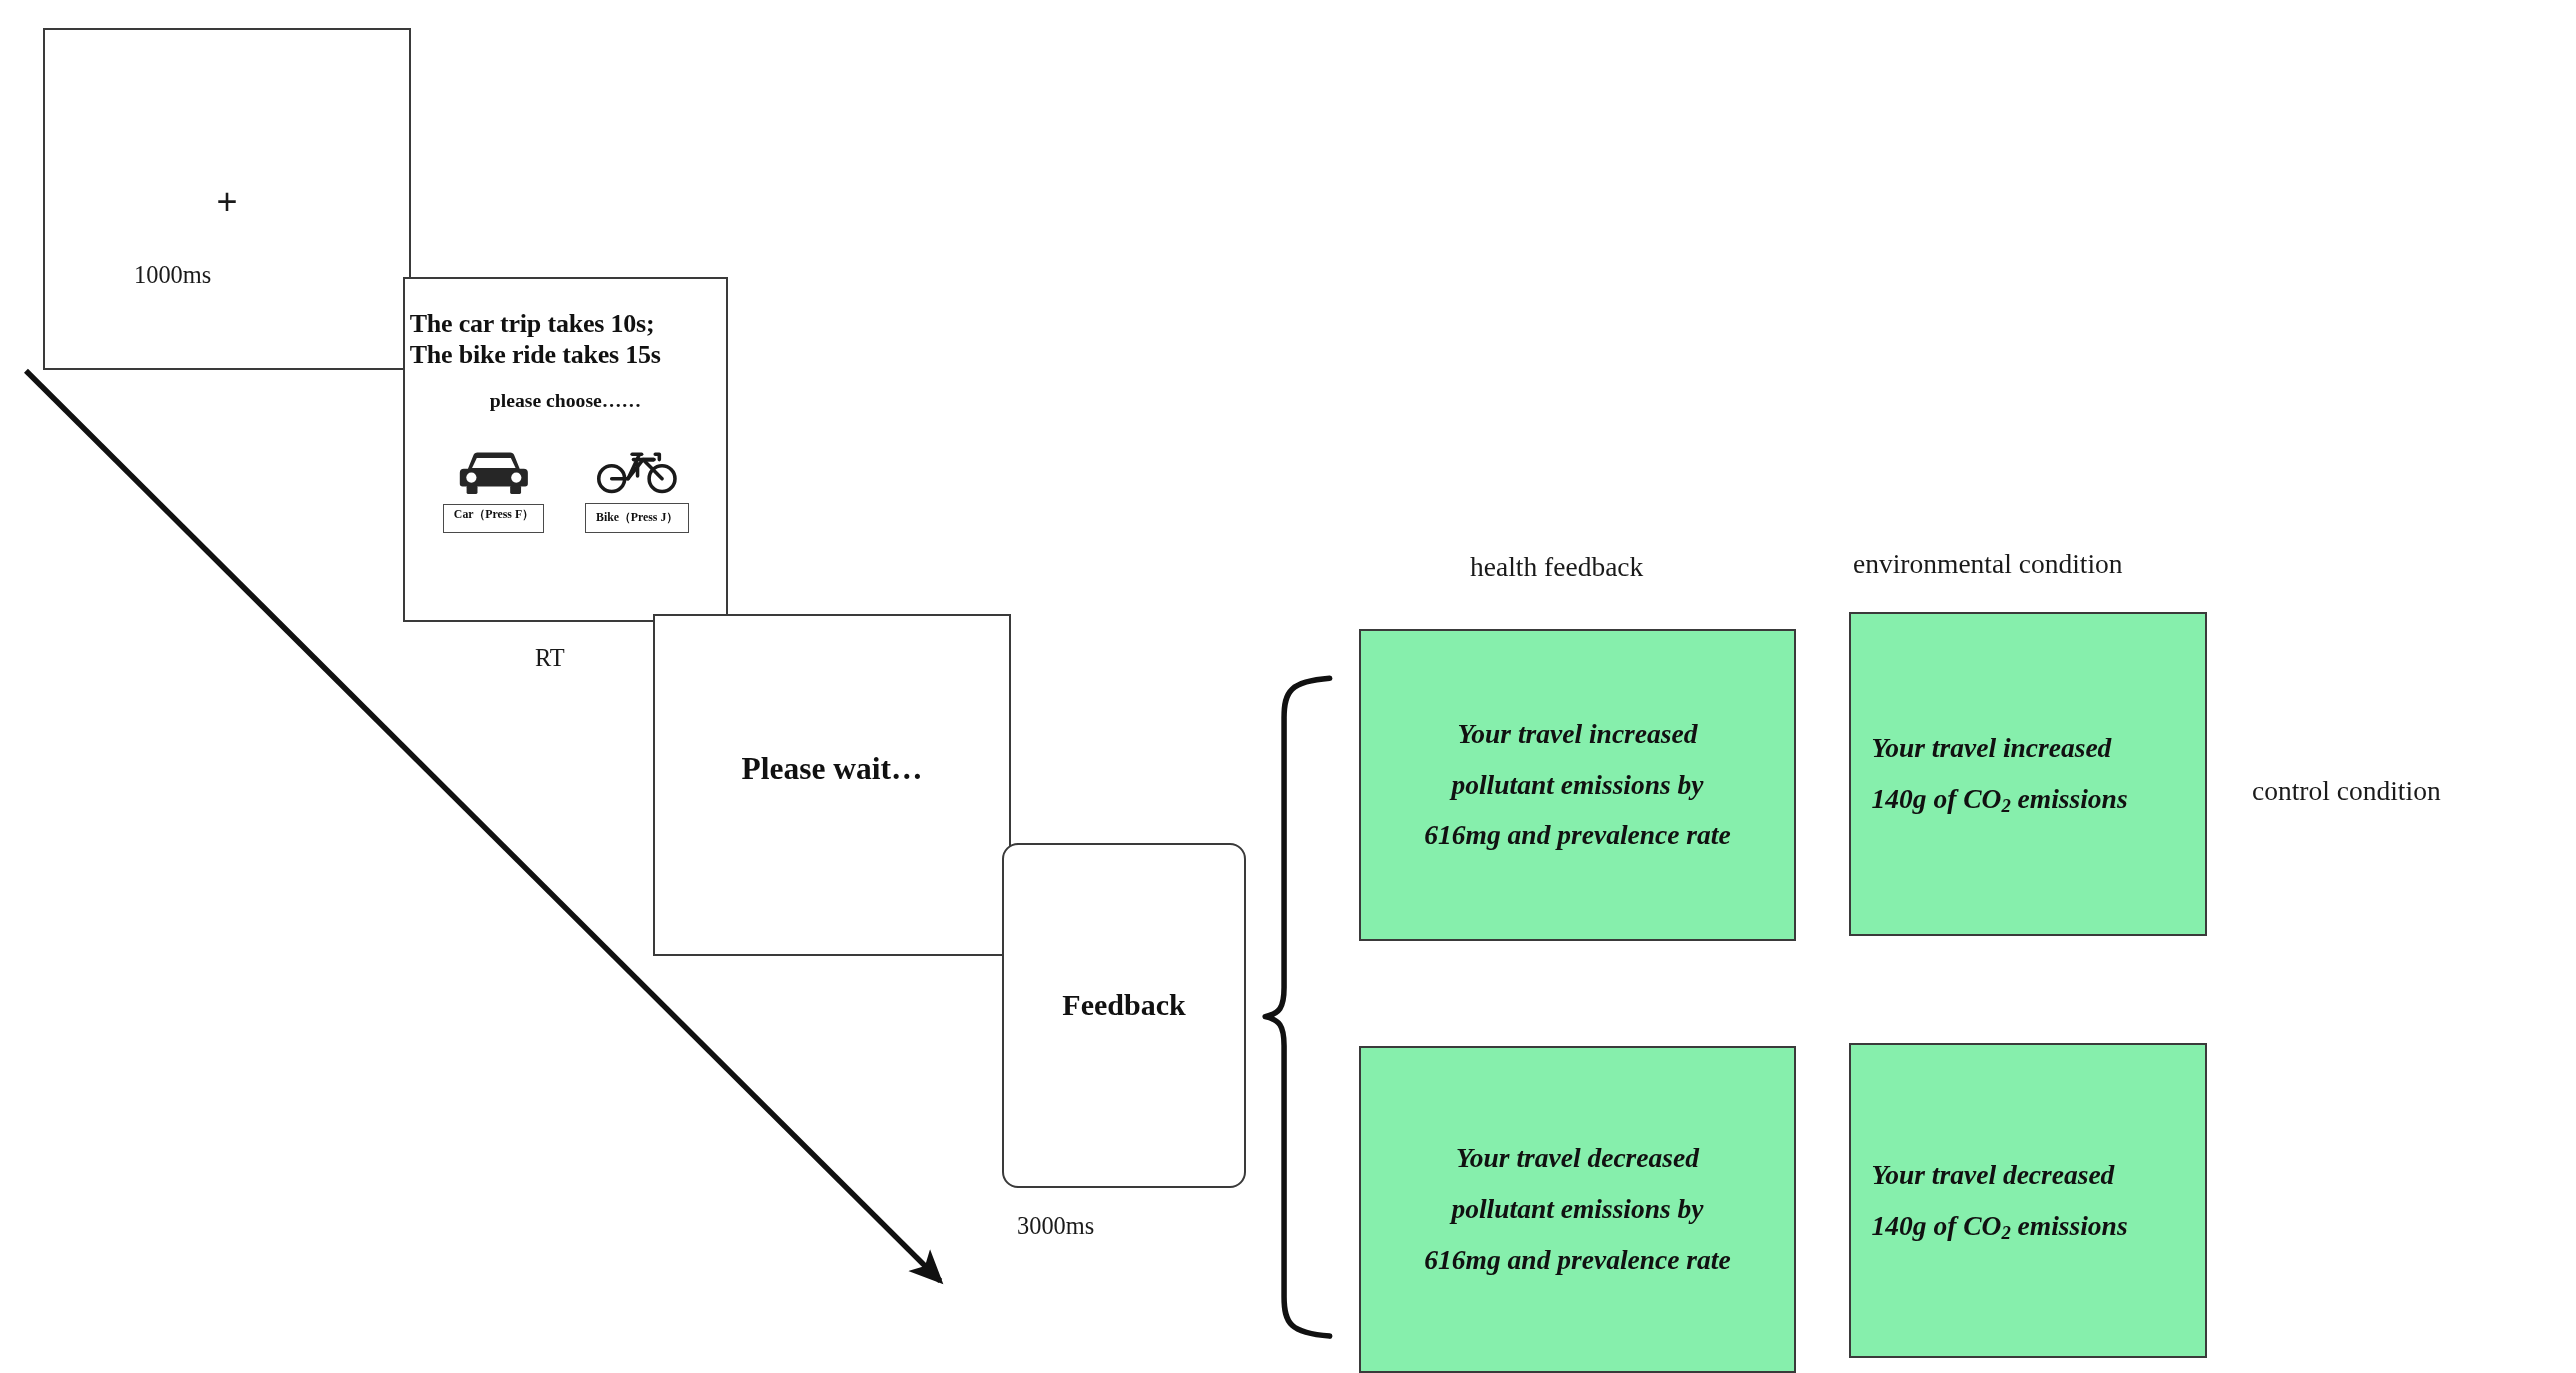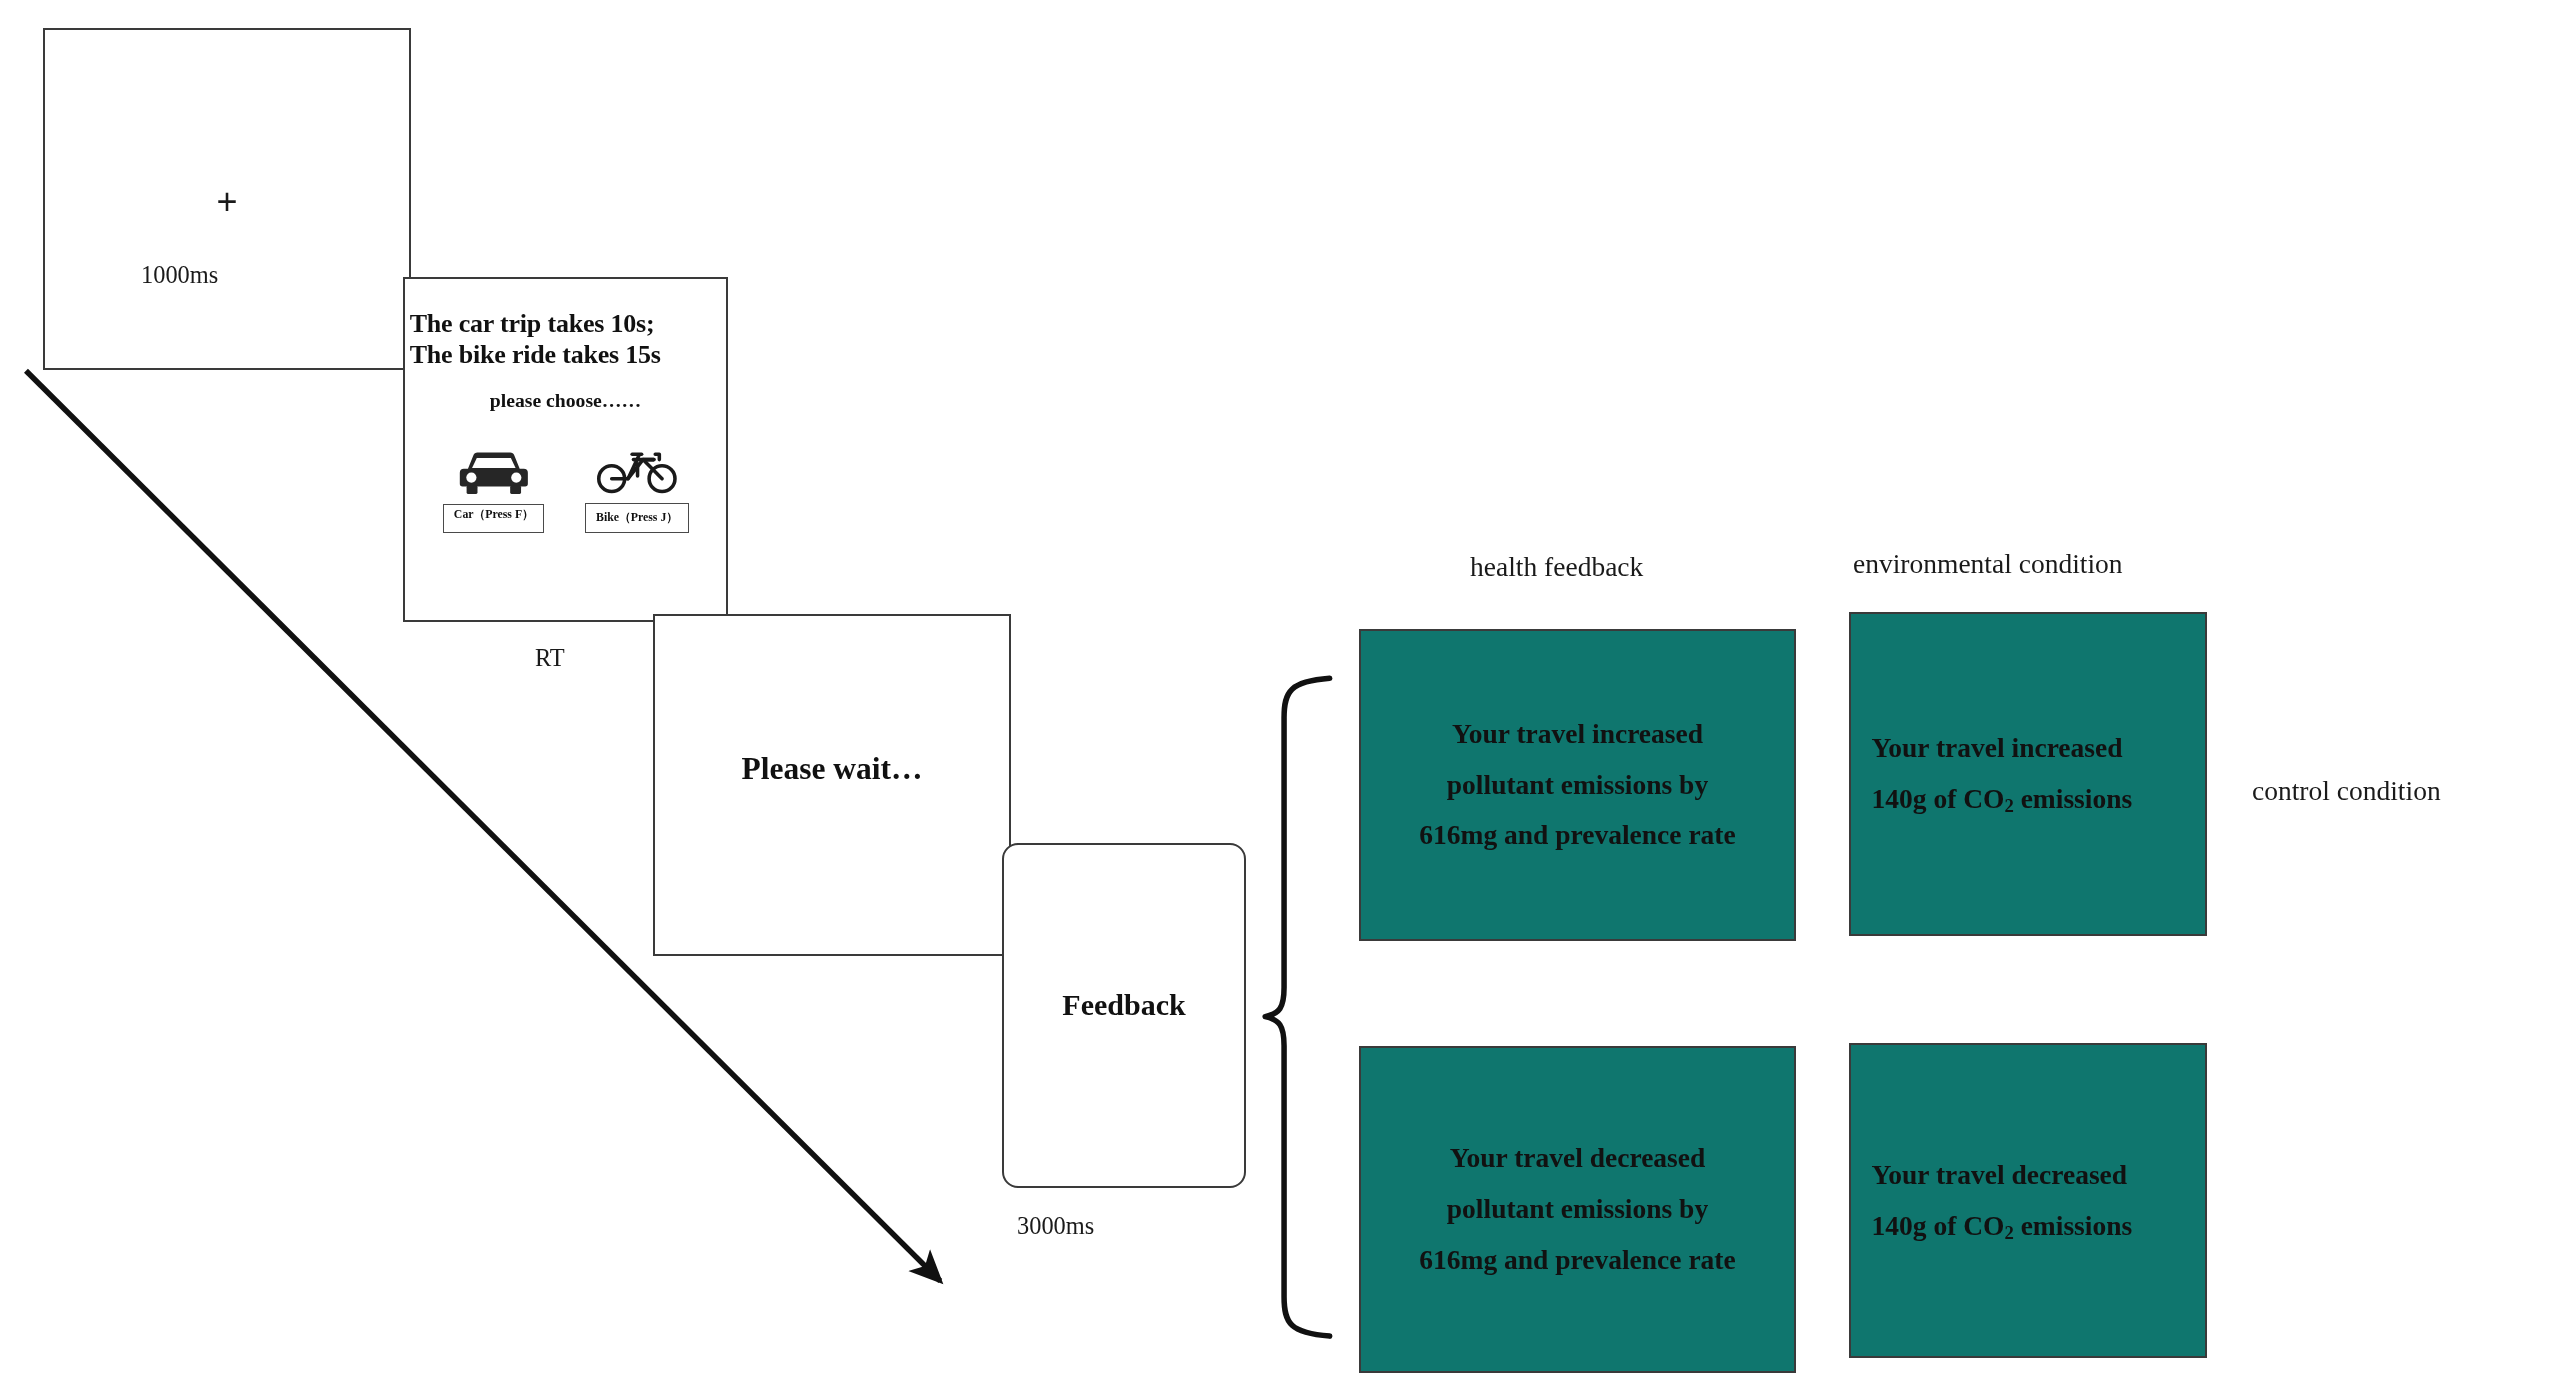--- a/index.html
+++ b/index.html
@@ -119,26 +119,27 @@
   .column-heading {
     position: absolute;
     font-size: 27.5px;
     white-space: nowrap;
     color: #1a1a1a;
   }
 
   
   .feedback-panel {
     position: absolute;
-    background: #0f766e;
+    background: #86efac;
     border: 2.4px solid #3a3a3a;
     box-sizing: border-box;
     display: flex;
     align-items: center;
     justify-content: flex-end;
+    font-style: italic;
   }
   .panel-text {
     font-weight: bold;
     font-size: 27.5px;
     line-height: 1.85;
     width: 100%;
     padding: 0 12.6px;
     box-sizing: border-box;
   }
   .panel-text.center { text-align: center; }
@@ -183,21 +184,21 @@
              L 1632 1255
              C 1632 1281, 1626 1288, 1608 1292
              C 1626 1296, 1632 1303, 1632 1329
              L 1632 1648
              C 1632 1682, 1640 1694, 1690 1698" fill="none" stroke="#111111" stroke-width="7" stroke-linecap="round" stroke-linejoin="round"></path>
   </svg>
 
   <div class="screen" id="fixation-screen">
     <div class="fixation-cross">+</div>
   </div>
-  <div class="duration-label" style="left:134px; top:261px;margin-left:7px;">1000ms</div>
+  <div class="duration-label" style="left:134px; top:261px;">1000ms</div>
 
   <div class="screen" id="stimulus-screen">
 
     <div class="stim-line" id="stim-line1">The car trip takes 10s;</div>
 
     <div class="stim-line" id="stim-line2">The bike ride takes 15s</div>
 
     <div class="stim-choose">please choose……</div>
 
     <div class="vehicle-row">

